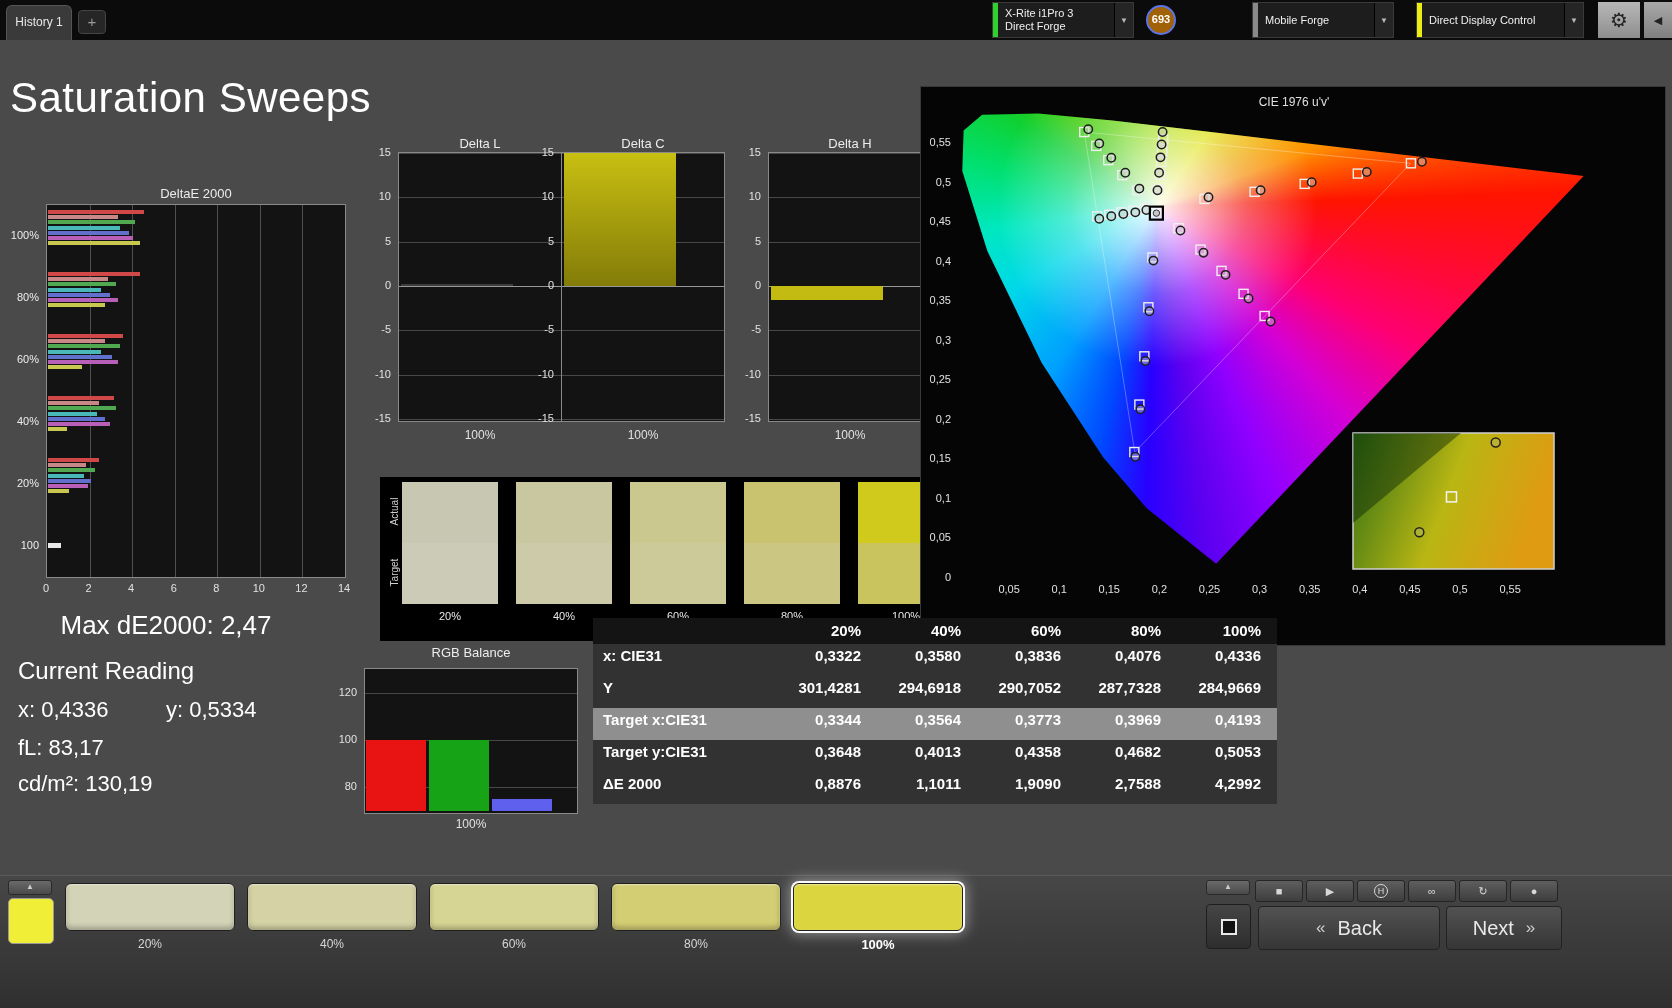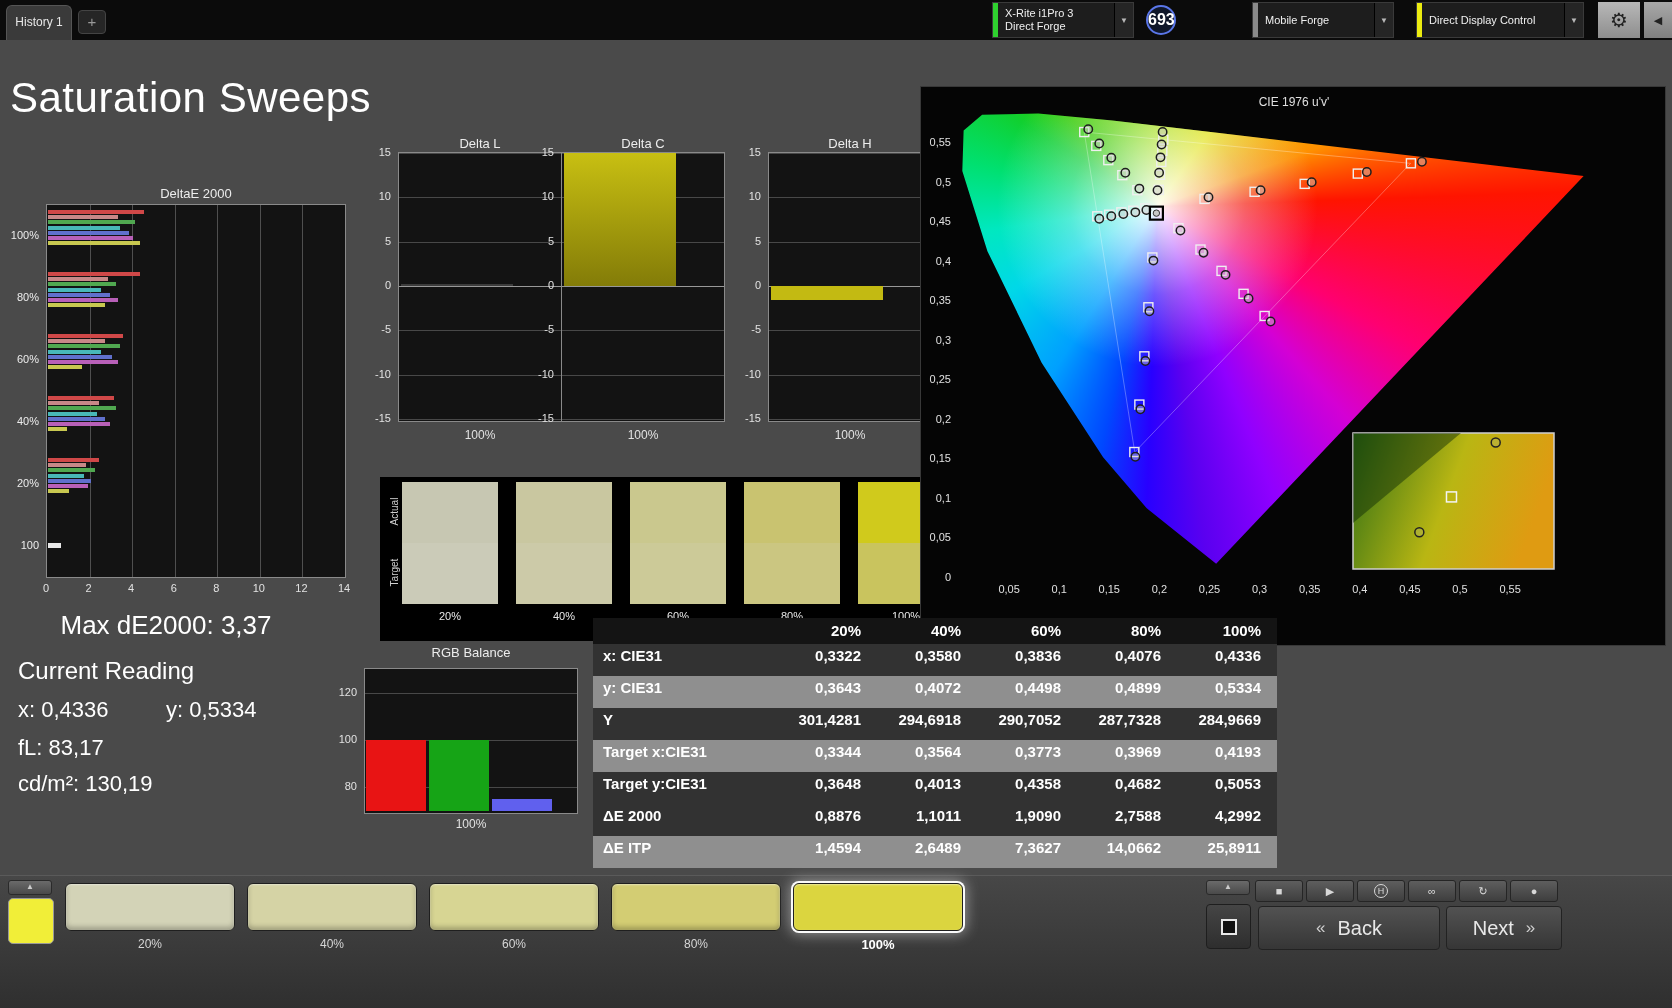--- a/index.html
+++ b/index.html
@@ -9,22 +9,22 @@
   
   .topbar{position:absolute;left:0;top:0;width:1672px;height:40px;background:#0b0b0b;}
   .tab{position:absolute;left:6px;top:5px;width:66px;height:35px;background:#3a3a3a;border:1px solid #555;border-bottom:none;
        border-radius:6px 6px 0 0;color:#e8e8e8;font-size:12px;text-align:center;line-height:33px;cursor:pointer;}
   .tab-add{position:absolute;left:78px;top:10px;width:28px;height:24px;background:#262626;border:1px solid #444;border-radius:4px;
        color:#999;font-size:15px;text-align:center;line-height:21px;cursor:pointer;}
   .meter{position:absolute;top:2px;height:36px;background:#1d1d1d;border:1px solid #3a3a3a;display:flex;align-items:stretch;cursor:pointer;}
   .m-accent{width:5px;}
   .m-text{flex:1;display:flex;flex-direction:column;justify-content:center;padding:0 7px;font-size:11px;line-height:13px;color:#f0f0f0;white-space:nowrap;}
   .m-chev{width:19px;border-left:1px solid #000;background:#252525;color:#b8b8b8;font-size:8px;display:flex;align-items:center;justify-content:center;}
-  .badge{position:absolute;left:1146px;top:5px;width:30px;height:30px;border-radius:50%;background:#0f172a;border:2px solid #5a76e8;
-       color:#fff;font-size:16px;font-weight:bold;text-align:center;line-height:25px;cursor:pointer;}
+  .badge{position:absolute;left:1146px;top:5px;width:30px;height:30px;border-radius:50%;background:#a16207;border:2px solid #5a76e8;
+       color:#fff;font-size:11px;font-weight:bold;text-align:center;line-height:25px;cursor:pointer;}
   .gearbtn{position:absolute;left:1598px;top:2px;width:42px;height:36px;background:linear-gradient(#b8b8b8,#8e8e8e);
        display:flex;align-items:center;justify-content:center;font-size:20px;color:#222;cursor:pointer;}
   .edgebtn{position:absolute;left:1644px;top:2px;width:28px;height:36px;background:linear-gradient(#a8a8a8,#808080);
        display:flex;align-items:center;justify-content:center;font-size:11px;color:#222;cursor:pointer;}
 
   .page-title{position:absolute;left:10px;top:74px;font-size:42px;font-weight:400;letter-spacing:.5px;color:#fff;}
 
   
   .de-wrap{position:absolute;left:6px;top:186px;width:366px;height:442px;}
   .de-title{position:absolute;left:40px;top:0;width:300px;text-align:center;font-size:13px;color:#ececec;}
@@ -432,21 +432,21 @@
       <circle cx="235.394" cy="126.13999999999999" r="3.2" fill="#c8c8c8" stroke="#333" stroke-width="1"></circle>
       <rect x="432" y="346" width="201" height="136" fill="url(#insetg)" stroke="#cfcfcf" stroke-width="1.5"></rect>
       <polygon points="432,346 540,346 432,436" fill="rgba(8,38,4,0.45)"></polygon>
       <rect x="525.49" y="404.92" width="10" height="10" fill="none" stroke="#f4f4f4" stroke-width="1.5"></rect>
       <circle cx="574.71" cy="355.52" r="4.5" fill="rgba(180,180,80,0.5)" stroke="#222" stroke-width="1.5"></circle>
       <circle cx="498.33" cy="445.28" r="4.5" fill="rgba(180,180,80,0.5)" stroke="#222" stroke-width="1.5"></circle>
     </svg>
 </div>
 
 <div class="stats">
-  <div class="stat-line">Max dE2000: 3,37</div>
+  <div class="stat-line">Max dE2000: 2,47</div>
   <div class="stat-head">Current Reading</div>
   <div class="stat-row">
     <span class="stat-x">x: 0,4336</span>
     <span>y: 0,5334</span>
   </div>
   <div class="stat-small">fL: 83,17</div>
   <div class="stat-small">cd/m²: 130,19</div>
 </div>
 
 <div class="rgb-panel">
@@ -477,28 +477,20 @@
       <div class="t-cell t-num" style="width: 100px;">100%</div>
     </div>
     <div class="t-row t-dark">
       <div class="t-cell t-label" style="width: 184px;">x: CIE31</div>
       <div class="t-cell t-num" style="width: 100px;">0,3322</div>
       <div class="t-cell t-num" style="width: 100px;">0,3580</div>
       <div class="t-cell t-num" style="width: 100px;">0,3836</div>
       <div class="t-cell t-num" style="width: 100px;">0,4076</div>
       <div class="t-cell t-num" style="width: 100px;">0,4336</div>
     </div>
-    <div class="t-row t-light">
-      <div class="t-cell t-label" style="width: 184px;">y: CIE31</div>
-      <div class="t-cell t-num" style="width: 100px;">0,3643</div>
-      <div class="t-cell t-num" style="width: 100px;">0,4072</div>
-      <div class="t-cell t-num" style="width: 100px;">0,4498</div>
-      <div class="t-cell t-num" style="width: 100px;">0,4899</div>
-      <div class="t-cell t-num" style="width: 100px;">0,5334</div>
-    </div>
     <div class="t-row t-dark">
       <div class="t-cell t-label" style="width: 184px;">Y</div>
       <div class="t-cell t-num" style="width: 100px;">301,4281</div>
       <div class="t-cell t-num" style="width: 100px;">294,6918</div>
       <div class="t-cell t-num" style="width: 100px;">290,7052</div>
       <div class="t-cell t-num" style="width: 100px;">287,7328</div>
       <div class="t-cell t-num" style="width: 100px;">284,9669</div>
     </div>
     <div class="t-row t-light">
       <div class="t-cell t-label" style="width: 184px;">Target x:CIE31</div>
@@ -517,28 +509,20 @@
       <div class="t-cell t-num" style="width: 100px;">0,5053</div>
     </div>
     <div class="t-row t-dark">
       <div class="t-cell t-label" style="width: 184px;">ΔE 2000</div>
       <div class="t-cell t-num" style="width: 100px;">0,8876</div>
       <div class="t-cell t-num" style="width: 100px;">1,1011</div>
       <div class="t-cell t-num" style="width: 100px;">1,9090</div>
       <div class="t-cell t-num" style="width: 100px;">2,7588</div>
       <div class="t-cell t-num" style="width: 100px;">4,2992</div>
     </div>
-    <div class="t-row t-light">
-      <div class="t-cell t-label" style="width: 184px;">ΔE ITP</div>
-      <div class="t-cell t-num" style="width: 100px;">1,4594</div>
-      <div class="t-cell t-num" style="width: 100px;">2,6489</div>
-      <div class="t-cell t-num" style="width: 100px;">7,3627</div>
-      <div class="t-cell t-num" style="width: 100px;">14,0662</div>
-      <div class="t-cell t-num" style="width: 100px;">25,8911</div>
-    </div>
   </div>
 
 <div class="bottombar">
   <div class="mini-up" id="up-left"><span>▲</span></div>
   <div class="cur-sw" id="cur-swatch" style="background: rgb(241, 238, 56);"></div>
   <div id="bb-swatches">
       <div class="bb-sw" style="left: 65px;">
         <div class="bb-col" style="background: rgb(211, 211, 183);"></div>
         <div class="bb-lab">20%</div>
       </div>

